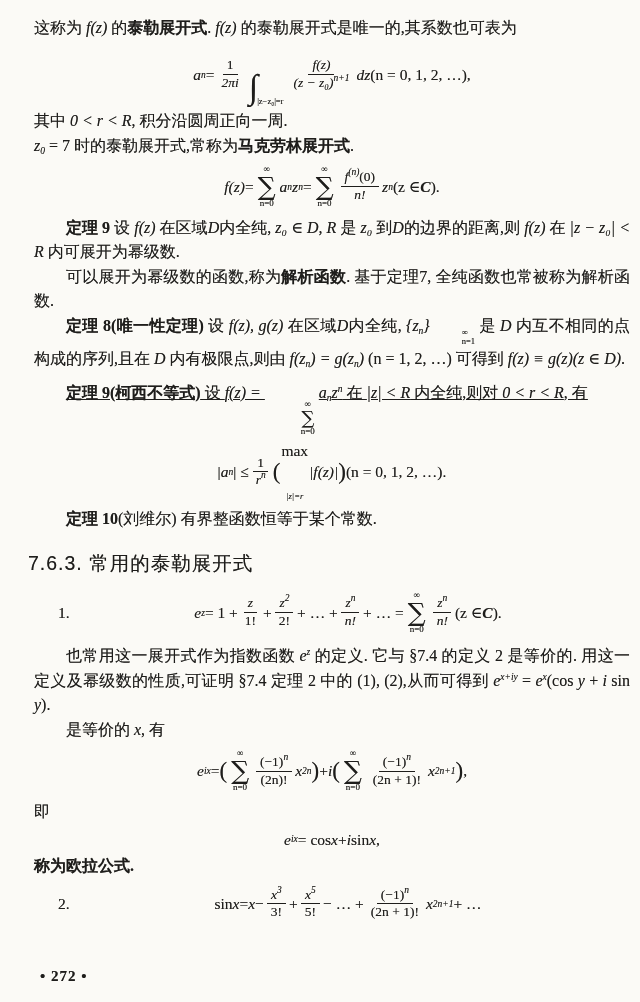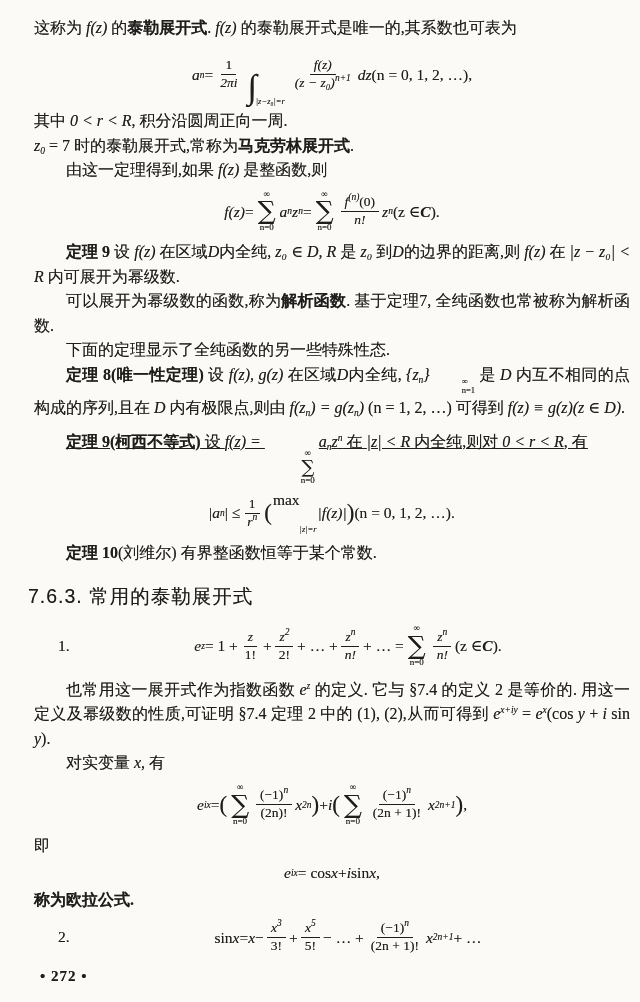--- a/index.html
+++ b/index.html
@@ -20,24 +20,24 @@
         margin:0 3px;font-size:13.5px;line-height:1.25;}
   .frac .fn{border-bottom:1.2px solid #1e1d1b;padding:0 4px;}
   .frac .fd{padding:0 4px;}
   .sum{display:inline-flex;flex-direction:column;align-items:center;margin:0 4px;
        line-height:1;vertical-align:middle;}
   .slim{font-size:9px;line-height:1.1;font-style:normal;}
   .ssym{font-size:25px;line-height:0.95;font-family:"DejaVu Serif",serif;}
   .sum.small .ssym{font-size:18px;}
   .int{display:inline-flex;align-items:flex-end;margin:0 3px;vertical-align:middle;}
   .isym{font-size:34px;line-height:0.85;}
-  .isub{font-size:8.5px;font-style:italic;transform:translateY(3px);margin-left:-1px;margin-top:46px;}
+  .isub{font-size:8.5px;transform:translateY(3px);margin-left:-1px;margin-top:46px;}
   .ss{display:inline-flex;flex-direction:column;align-items:flex-start;font-size:8.5px;
       line-height:1.15;vertical-align:-4px;font-style:normal;}
-  .ustack{display:inline-flex;flex-direction:row;align-items:flex-start;line-height:1;
+  .ustack{display:inline-flex;flex-direction:column;align-items:center;line-height:1;
           vertical-align:middle;margin:0 1px;}
   .ustack .ub{font-size:8.5px;font-style:italic;margin-top:33px;}
   .para .sum, .para .frac{vertical-align:-9px;}
   .thm9{margin-top:9px;text-decoration:underline;}
   .heading{margin:18px 0 14px -6px;font-size:19.5px;font-weight:400;letter-spacing:1px;
            font-family:"Liberation Sans","DejaVu Sans",sans-serif;}
   .numbered{display:flex;align-items:center;margin:8px 0 10px;font-size:15.5px;}
   .fnum{margin-left:24px;width:48px;flex:0 0 auto;}
   .fbody{flex:1;display:flex;justify-content:center;align-items:center;line-height:1;
          margin-right:40px;}
@@ -68,21 +68,20 @@
       <span class="frac">
         <span class="fn"><span class="i">f(z)</span></span>
         <span class="fd"><span class="i">(z − z₀)</span><span class="sup">n+1</span></span>
       </span>
       <span class="i"> dz</span>
       <span>  (n = 0, 1, 2, …),</span>
     </div>
 
   <p class="para"><span>其中 </span><span class="i">0 &lt; r &lt; R</span><span>, 积分沿圆周正向一周.</span></p>
   <p class="para"><span class="i">z</span><span class="sub">0</span><span> = 7 时的泰勒展开式,常称为</span><span class="b">马克劳林展开式</span><span>.</span></p>
-  <p class="para indent"><span>由这一定理得到,如果 </span><span class="i">f(z)</span><span> 是整函数,则</span></p>
 
   <div class="formula">
       <span class="i">f(z)</span>
       <span> = </span>
       <span class="sum">
         <span class="slim">∞</span>
         <span class="ssym">∑</span>
         <span class="slim">n=0</span>
       </span>
       <span class="i">a</span>
@@ -101,21 +100,20 @@
       </span>
       <span class="i">z</span>
       <span class="sup">n</span>
       <span>  (z ∈ </span>
       <span class="bi">C</span>
       <span>).</span>
     </div>
 
   <p class="para indent"><span class="b">定理 9</span><span>  设 </span><span class="i">f(z)</span><span> 在区域</span><span class="i">D</span><span>内全纯, </span><span class="i">z₀ ∈ D, R</span><span> 是 </span><span class="i">z₀</span><span> 到</span><span class="i">D</span><span>的边界的距离,则 </span><span class="i">f(z)</span><span> 在 </span><span class="i">|z − z₀| &lt; R</span><span> 内可展开为幂级数.</span></p>
   <p class="para indent"><span>可以展开为幂级数的函数,称为</span><span class="b">解析函数</span><span>. 基于定理7, 全纯函数也常被称为解析函数.</span></p>
-  <p class="para indent"><span>下面的定理显示了全纯函数的另一些特殊性态.</span></p>
   <p class="para indent"><span class="b">定理 8(唯一性定理)</span><span>  设 </span><span class="i">f(z), g(z)</span><span> 在区域</span><span class="i">D</span><span>内全纯, </span><span class="i">{z</span><span class="sub">n</span><span class="i">}</span><span class="ss">
         <span class="sst">∞</span>
         <span class="ssb">n=1</span>
       </span><span> 是 </span><span class="i">D</span><span> 内互不相同的点构成的序列,且在 </span><span class="i">D</span><span> 内有极限点,则由 </span><span class="i">f(z</span><span class="sub">n</span><span class="i">) = g(z</span><span class="sub">n</span><span class="i">)</span><span> (n = 1, 2, …) 可得到 </span><span class="i">f(z) ≡ g(z)(z ∈ D)</span><span>.</span></p>
   <p class="para indent thm9"><span class="b">定理 9(柯西不等式)</span><span>  设 </span><span class="i">f(z) = </span><span class="sum small">
         <span class="slim">∞</span>
         <span class="ssym">∑</span>
         <span class="slim">n=0</span>
       </span><span class="i">a</span><span class="sub">n</span><span class="i">z</span><span class="sup">n</span><span> 在 </span><span class="i">|z| &lt; R</span><span> 内全纯,则对 </span><span class="i">0 &lt; r &lt; R</span><span>, 有</span></p>
 
@@ -172,21 +170,21 @@
           <span class="fn"><span class="i">z</span><span class="sup">n</span></span>
           <span class="fd"><span class="i">n!</span></span>
         </span>
         <span>  (z ∈ </span>
         <span class="bi">C</span>
         <span>).</span>
       </div>
   </div>
 
   <p class="para indent"><span>也常用这一展开式作为指数函数 </span><span class="i">e</span><span class="sup">z</span><span> 的定义. 它与 §7.4 的定义 2 是等价的. 用这一定义及幂级数的性质,可证明 §7.4 定理 2 中的 (1), (2),从而可得到 </span><span class="i">e</span><span class="sup">x+iy</span><span> = </span><span class="i">e</span><span class="sup">x</span><span>(cos </span><span class="i">y</span><span> + </span><span class="i">i</span><span> sin </span><span class="i">y</span><span>).</span></p>
-  <p class="para indent"><span>对实变量 </span><span class="i">x</span><span>, 有</span></p>
+  <p class="para indent"><span>是等价的 </span><span class="i">x</span><span>, 有</span></p>
 
   <div class="formula">
       <span class="i">e</span>
       <span class="sup">ix</span>
       <span> = </span>
       <span class="lg">(</span>
       <span class="sum">
         <span class="slim">∞</span>
         <span class="ssym">∑</span>
         <span class="slim">n=0</span>

